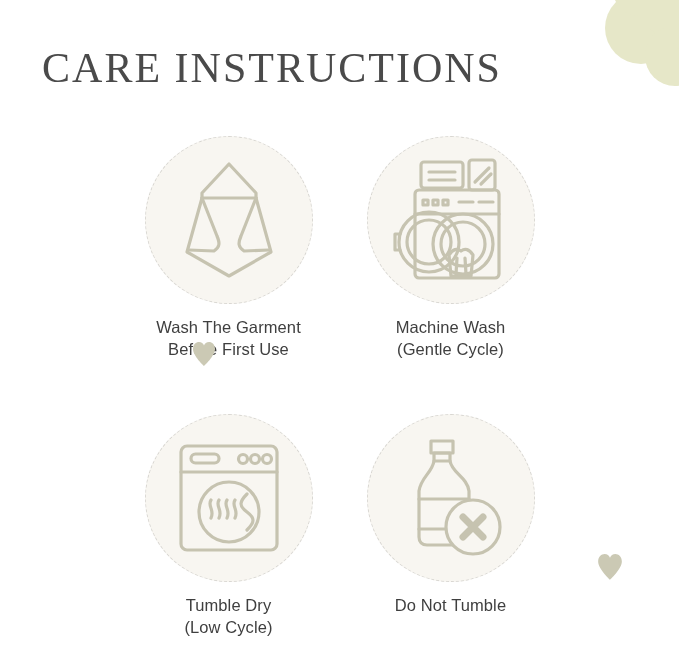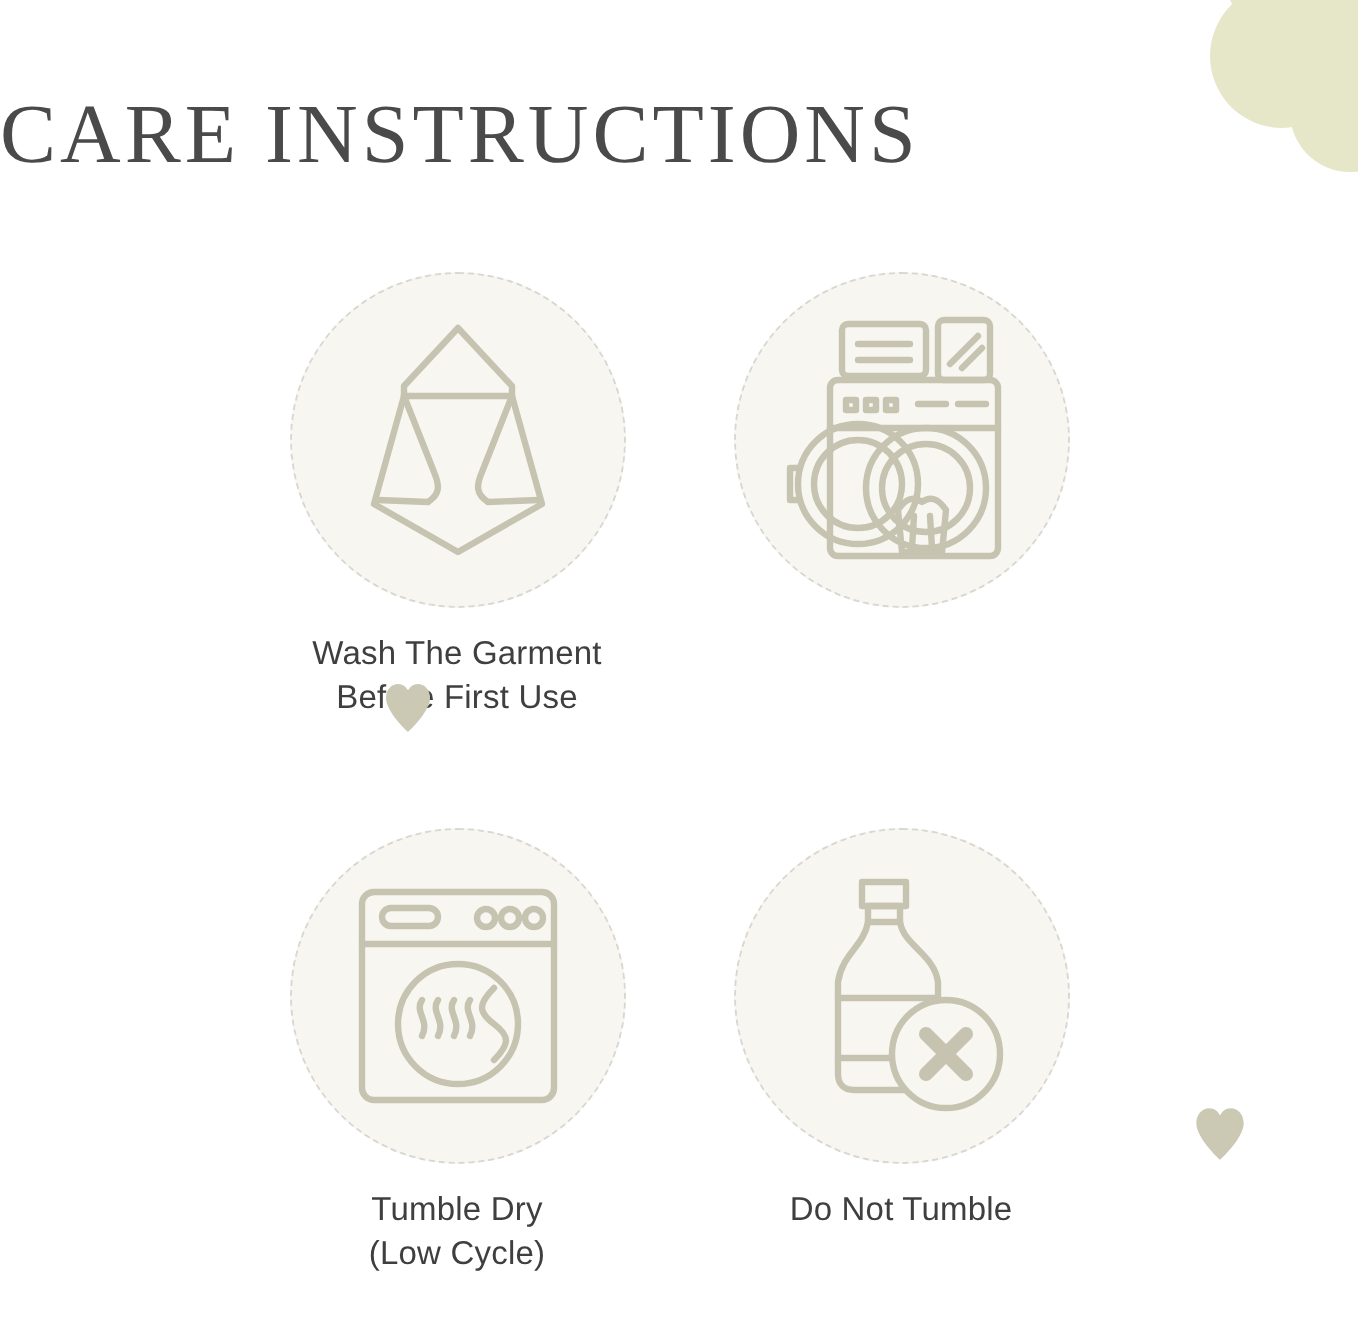--- a/index.html
+++ b/index.html
@@ -24,20 +24,21 @@
     height: 130px;
     pointer-events: none;
   }
 
   
   .title-wrap {
     position: absolute;
     top: 44px;
     left: 0;
     width: 544px;
+    text-align: center;
   }
   .title {
     font-family: "Liberation Serif", serif;
     font-size: 42px;
     font-weight: 400;
     letter-spacing: 2.0px;
     color: #4a4a4a;
     white-space: nowrap;
     margin: 0;
   }
@@ -159,20 +160,22 @@
           <circle cx="36" cy="86" r="22"></circle>
           <path d="M7 78 L2 78 L2 94 L7 94"></path>
 
           <path d="M56 99 C60 93 64 92 68 95 C72 92 76 93 80 99
                    L78 120 L58 120 Z"></path>
           <line x1="64" y1="102" x2="63" y2="118"></line>
           <line x1="72" y1="102" x2="73" y2="118"></line>
         </svg>
       </span>
     </div>
+    <div class="label">Machine Wash
+(Gentle Cycle)</div>
   </div>
 
 
 </div>
 
 <div class="row row-bottom">
 
   <div class="item">
     <div class="circle">
       <span>

